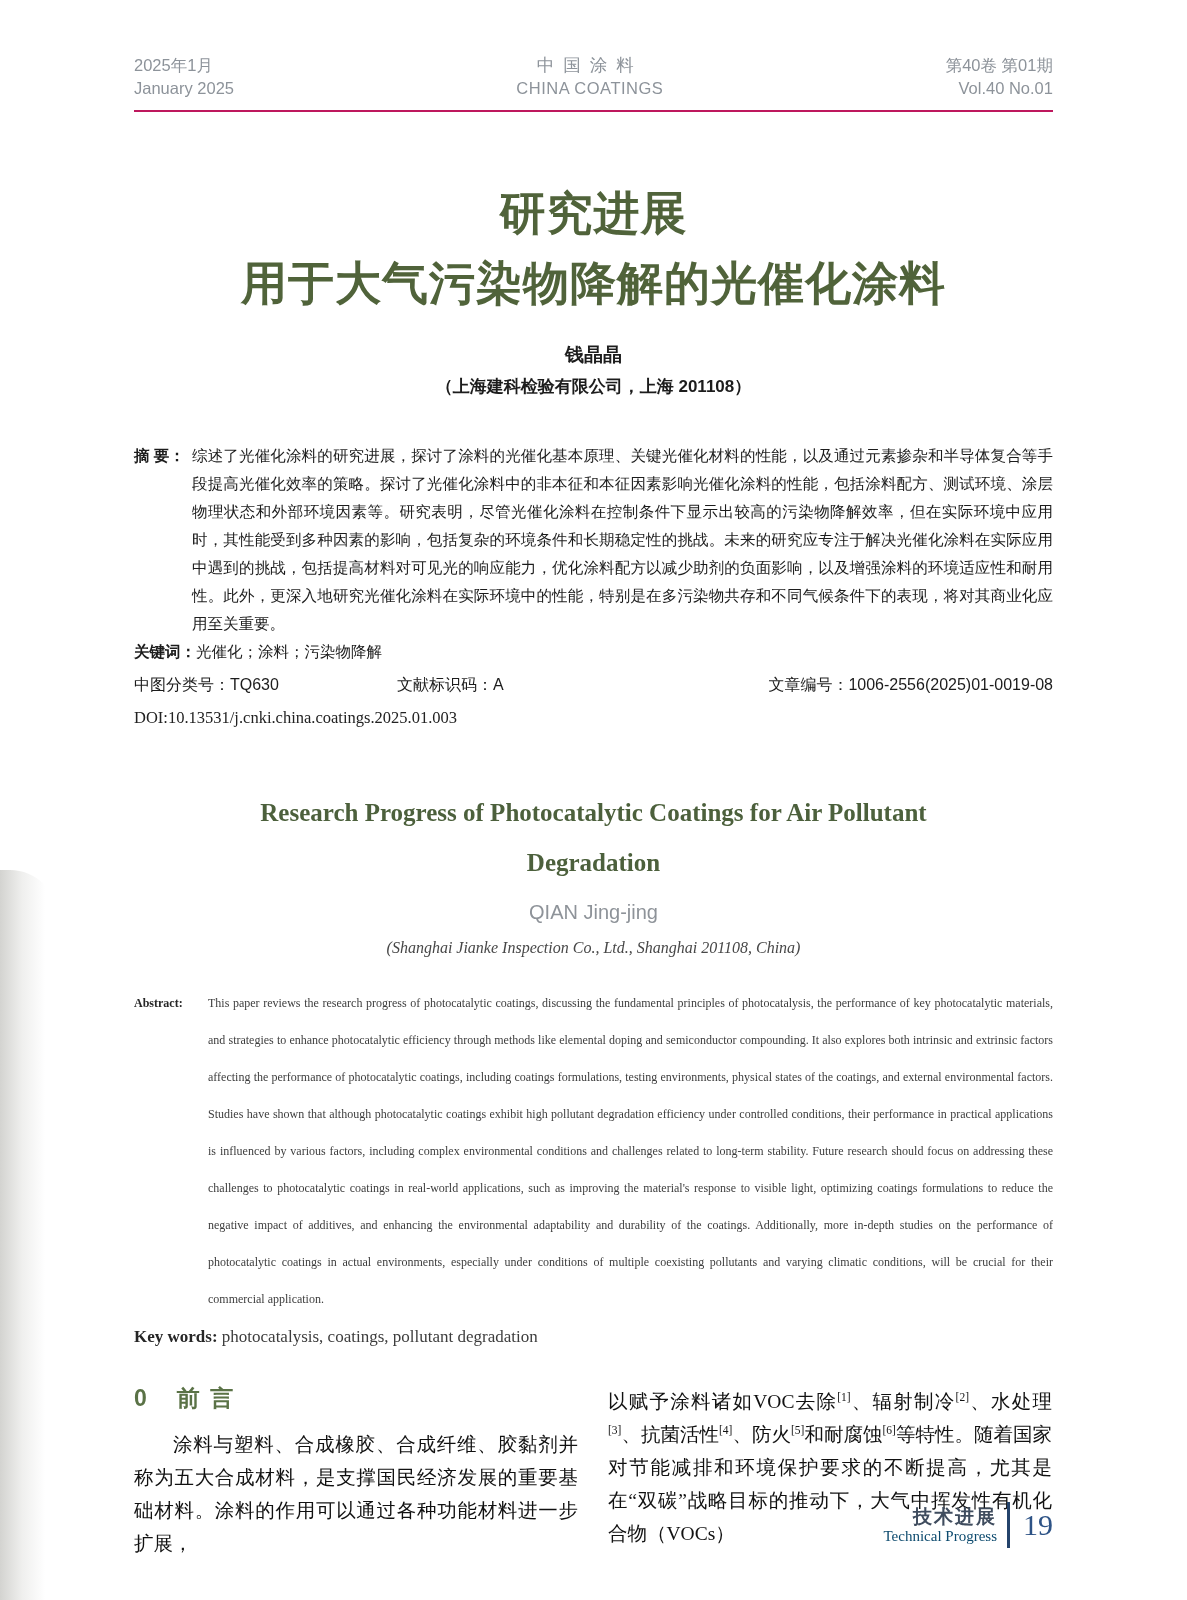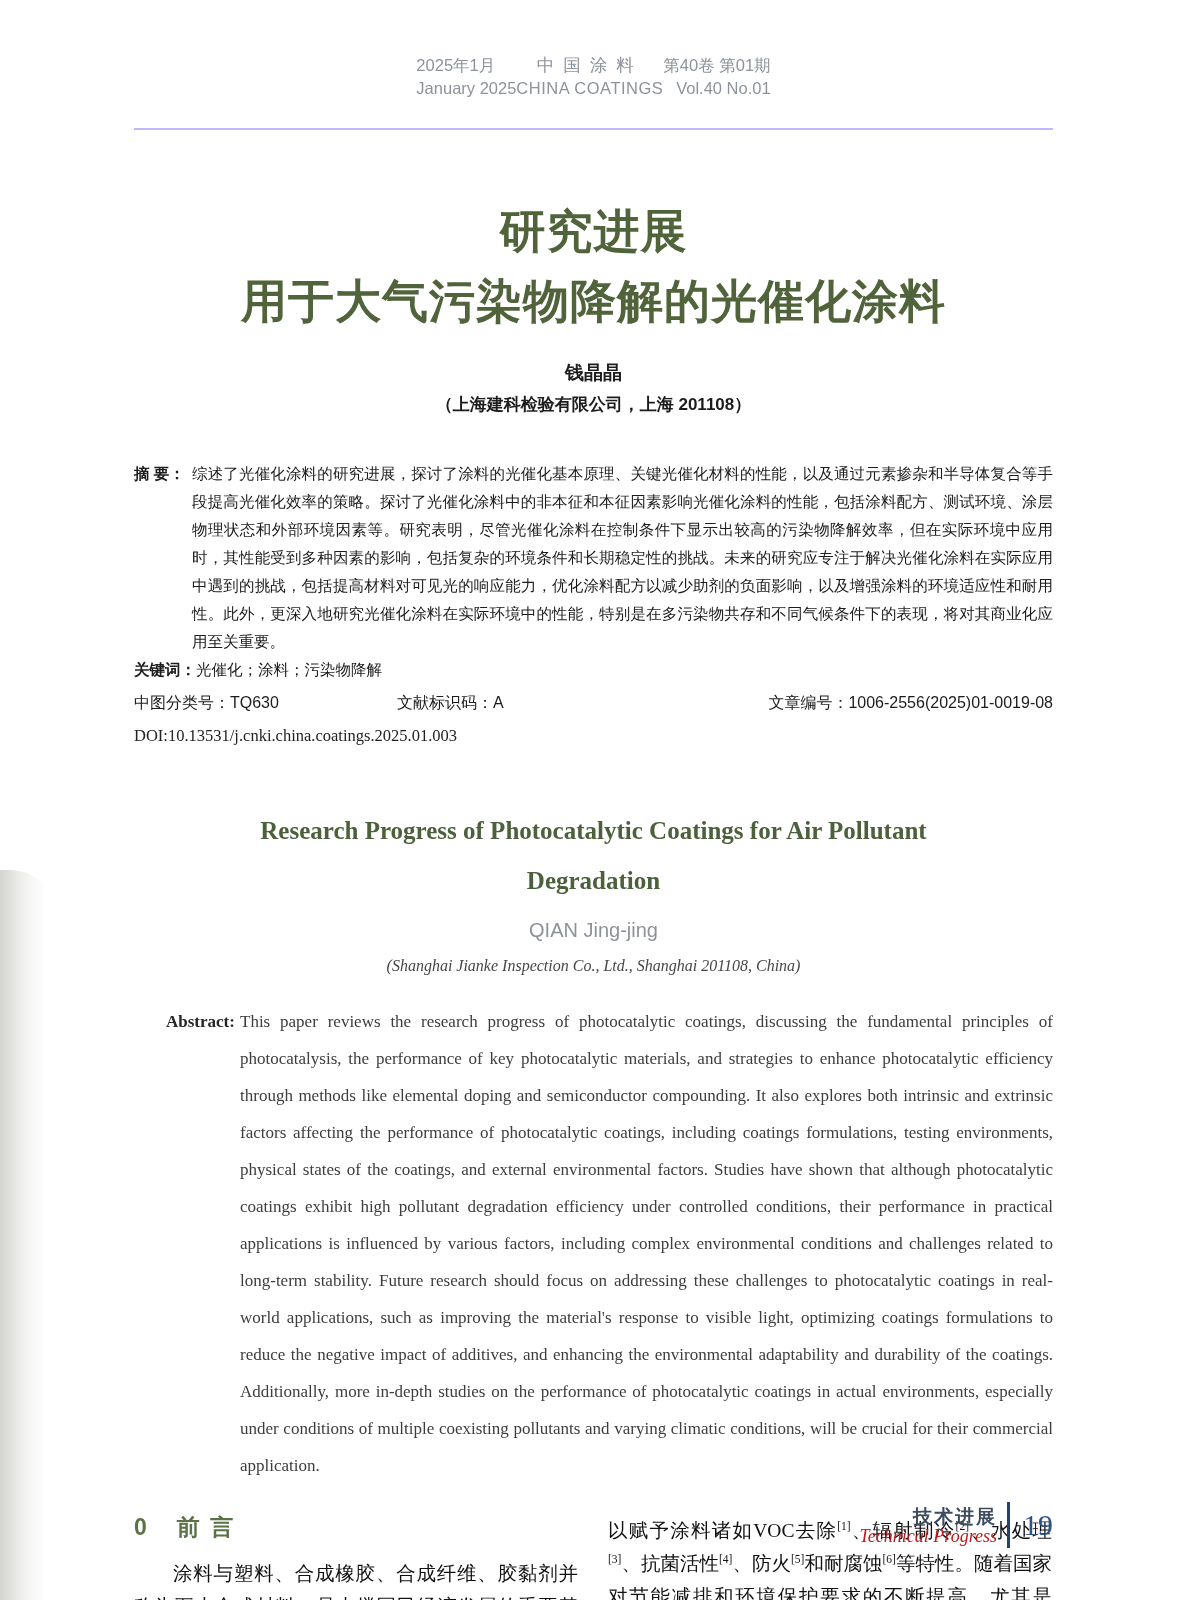--- a/index.html
+++ b/index.html
@@ -8,22 +8,22 @@
   .content { padding:0 134px; position:relative; }
 
   
   .edge-shadow {
     position:absolute; left:0; top:870px; width:58px; height:730px;
     background:linear-gradient(to right, rgba(168,168,162,0.50) 0%, rgba(198,198,193,0.28) 38%, rgba(255,255,255,0) 78%);
     border-top-right-radius:48px;
   }
 
   
-  .journal-header { display:flex; justify-content:center; align-items:flex-end;
-    padding-top:54px; padding-bottom:28px; border-bottom:2px solid #c4b5fd; color:#8d939a; }
+  .journal-header { display:flex; justify-content:space-between; align-items:flex-end;
+    padding-top:54px; padding-bottom:10px; border-bottom:2px solid #be185d; color:#8d939a; }
   .journal-header .cell { line-height:23px; font-size:16.5px; }
   .journal-header .c-left { text-align:left; }
   .journal-header .c-center { text-align:center; }
   .journal-header .c-right { text-align:right; }
   .journal-cn { letter-spacing:9px; font-size:17.5px; }
   .journal-en { letter-spacing:0.5px; }
 
   
   .title-cn { margin-top:66px; text-align:center; color:#50633a; font-weight:700;
     font-size:46px; line-height:70px; letter-spacing:1px; }
@@ -43,21 +43,21 @@
   .doi-line { margin-top:12px; font-family:"Liberation Serif", serif; font-size:16.5px; color:#222; }
 
   
   .title-en { margin-top:60px; text-align:center; font-family:"Liberation Serif", serif;
     font-weight:700; font-size:25px; line-height:50px; color:#4c603c; padding:0 70px; }
   .author-en { margin-top:13px; text-align:center; color:#8e9399; font-size:20px; }
   .affil-en { margin-top:15px; text-align:center; font-family:"Liberation Serif", serif;
     font-style:italic; font-size:16px; color:#474747; }
 
   .abs-en { position:relative; margin-top:28px; font-family:"Liberation Serif", serif;
-    font-size:17px; line-height:37px; color:#3d3d3d; text-align:justify; padding-left:74px;margin-left:32px; }
+    font-size:12px; line-height:37px; color:#3d3d3d; text-align:justify; padding-left:74px; }
   .abs-en .abs-label { position:absolute; left:0; top:0; font-weight:700; color:#262626; }
   .kw-en { font-family:"Liberation Serif", serif; font-size:17px; line-height:37px; color:#3d3d3d; }
   .kw-en .kw-label { font-weight:700; color:#262626; }
 
   
   .sec-area { display:flex; gap:30px; margin-top:26px; }
   .sec-col { width:444px; }
   .sec-heading { display:flex; align-items:baseline; color:#5a7246; font-weight:700;
     font-size:23px; margin:2px 0 14px 0; }
   .sec-num { margin-right:30px; }
@@ -65,21 +65,21 @@
   .body-para { font-family:"Liberation Serif", serif; font-size:19.5px; line-height:33px;
     text-align:justify; color:#111; }
   .indent2 { text-indent:2em; }
   .pt4 { padding-top:4px; }
   sup { font-size:11.5px; line-height:0; vertical-align:super; }
 
   
   .page-footer { position:absolute; right:134px; bottom:52px; display:flex; align-items:center;justify-content:space-between; }
   .col-names { text-align:right; }
   .col-cn { font-size:19px; font-weight:700; color:#3f4c5e; letter-spacing:2px; line-height:22px; }
-  .col-en { font-size:18px; font-family:"Liberation Serif", serif; color:#b91c1c; line-height:16px;font-style:italic; }
+  .col-en { font-size:15px; font-family:"Liberation Serif", serif; color:#0c4a6e; line-height:16px; }
   .vbar { width:3px; height:46px; background:#24436b; margin:0 13px 0 10px; }
   .pagenum { font-size:30px; font-family:"Liberation Serif", serif; color:#2e5386; }
 </style>
 </head>
 <body>
 
 <div class="page">
   <div class="edge-shadow"></div>
 
   <div class="content">
@@ -126,20 +126,24 @@
 
     <div class="title-en">Research Progress of Photocatalytic Coatings for Air Pollutant Degradation</div>
     <div class="author-en">QIAN Jing-jing</div>
     <div class="affil-en">(Shanghai Jianke Inspection Co., Ltd., Shanghai 201108, China)</div>
 
     <div class="abs-en">
       <span class="abs-label">Abstract:</span>
       <span>This paper reviews the research progress of photocatalytic coatings, discussing the fundamental principles of photocatalysis, the performance of key photocatalytic materials, and strategies to enhance photocatalytic efficiency through methods like elemental doping and semiconductor compounding. It also explores both intrinsic and extrinsic factors affecting the performance of photocatalytic coatings, including coatings formulations, testing environments, physical states of the coatings, and external environmental factors. Studies have shown that although photocatalytic coatings exhibit high pollutant degradation efficiency under controlled conditions, their performance in practical applications is influenced by various factors, including complex environmental conditions and challenges related to long-term stability. Future research should focus on addressing these challenges to photocatalytic coatings in real-world applications, such as improving the material's response to visible light, optimizing coatings formulations to reduce the negative impact of additives, and enhancing the environmental adaptability and durability of the coatings. Additionally, more in-depth studies on the performance of photocatalytic coatings in actual environments, especially under conditions of multiple coexisting pollutants and varying climatic conditions, will be crucial for their commercial application.</span>
     </div>
 
+    <div class="kw-en">
+      <span class="kw-label">Key words:</span>
+      <span>photocatalysis, coatings, pollutant degradation</span>
+    </div>
 
     <div class="sec-area">
       <div class="sec-col">
         <div class="sec-heading">
           <span class="sec-num">0</span>
           <span class="sec-title">前  言</span>
         </div>
         <div class="body-para indent2">涂料与塑料、合成橡胶、合成纤维、胶黏剂并称为五大合成材料，是支撑国民经济发展的重要基础材料。涂料的作用可以通过各种功能材料进一步扩展，</div>
       </div>
       <div class="sec-col">

